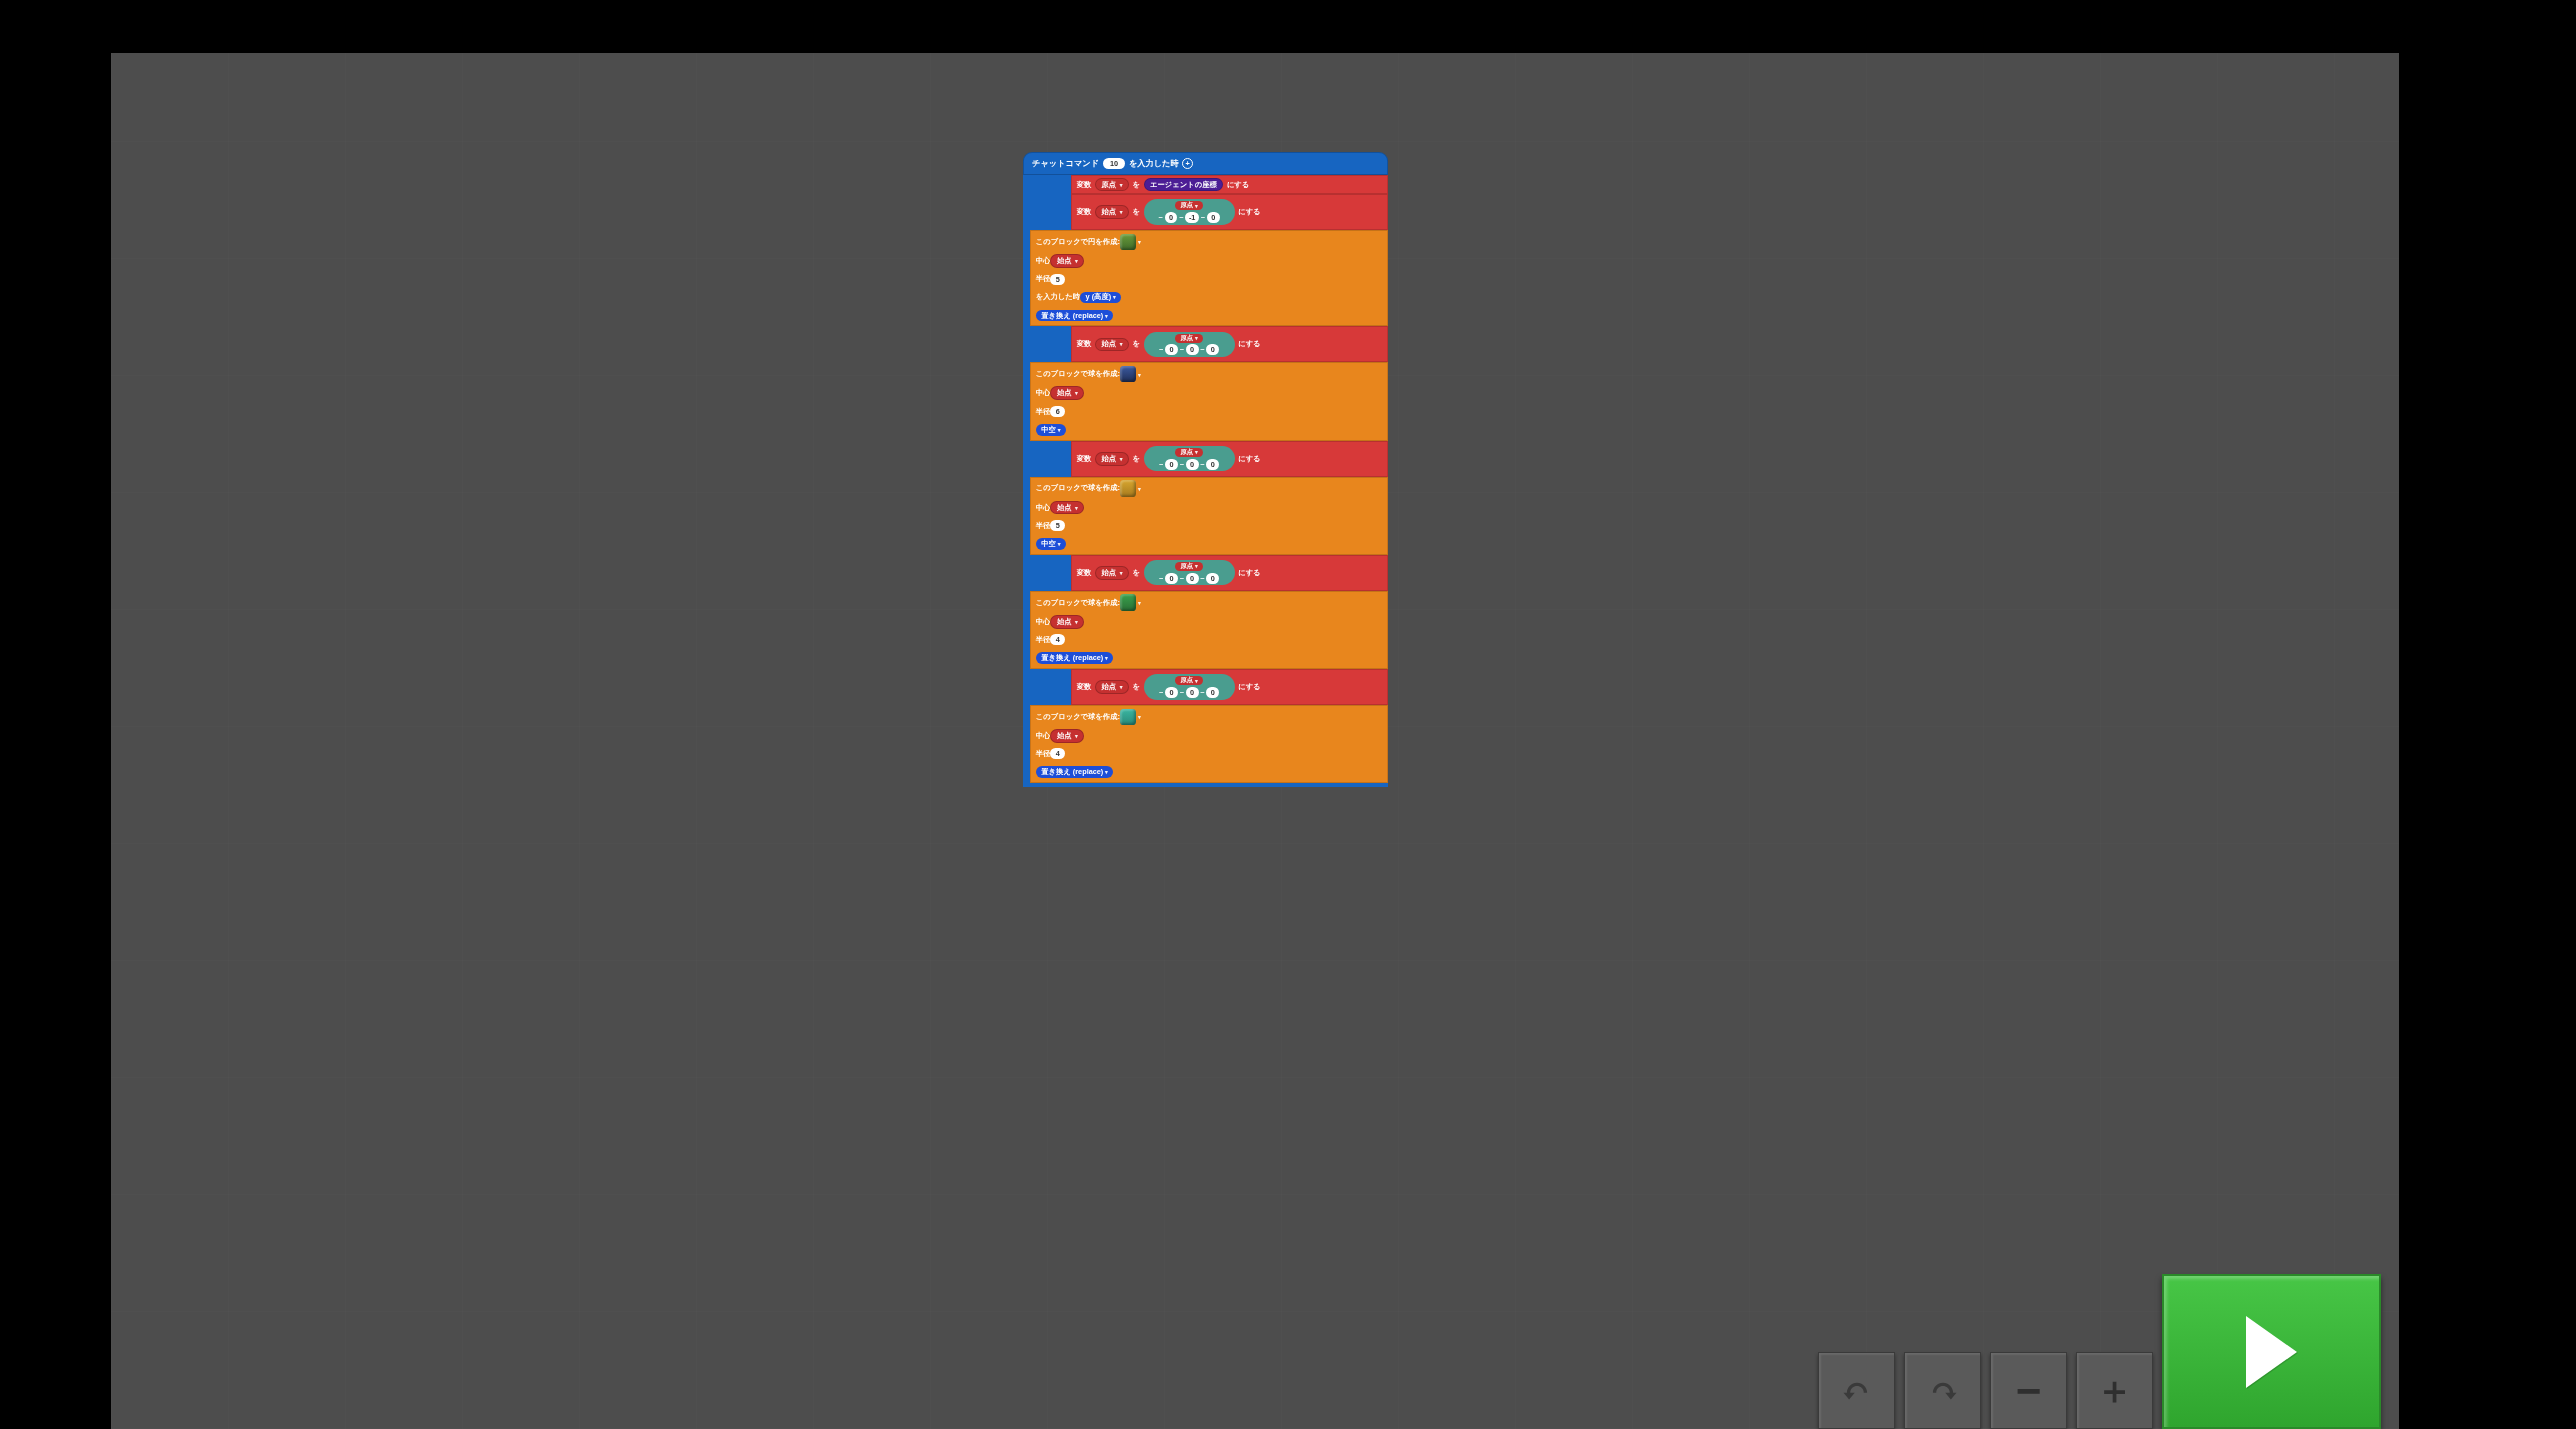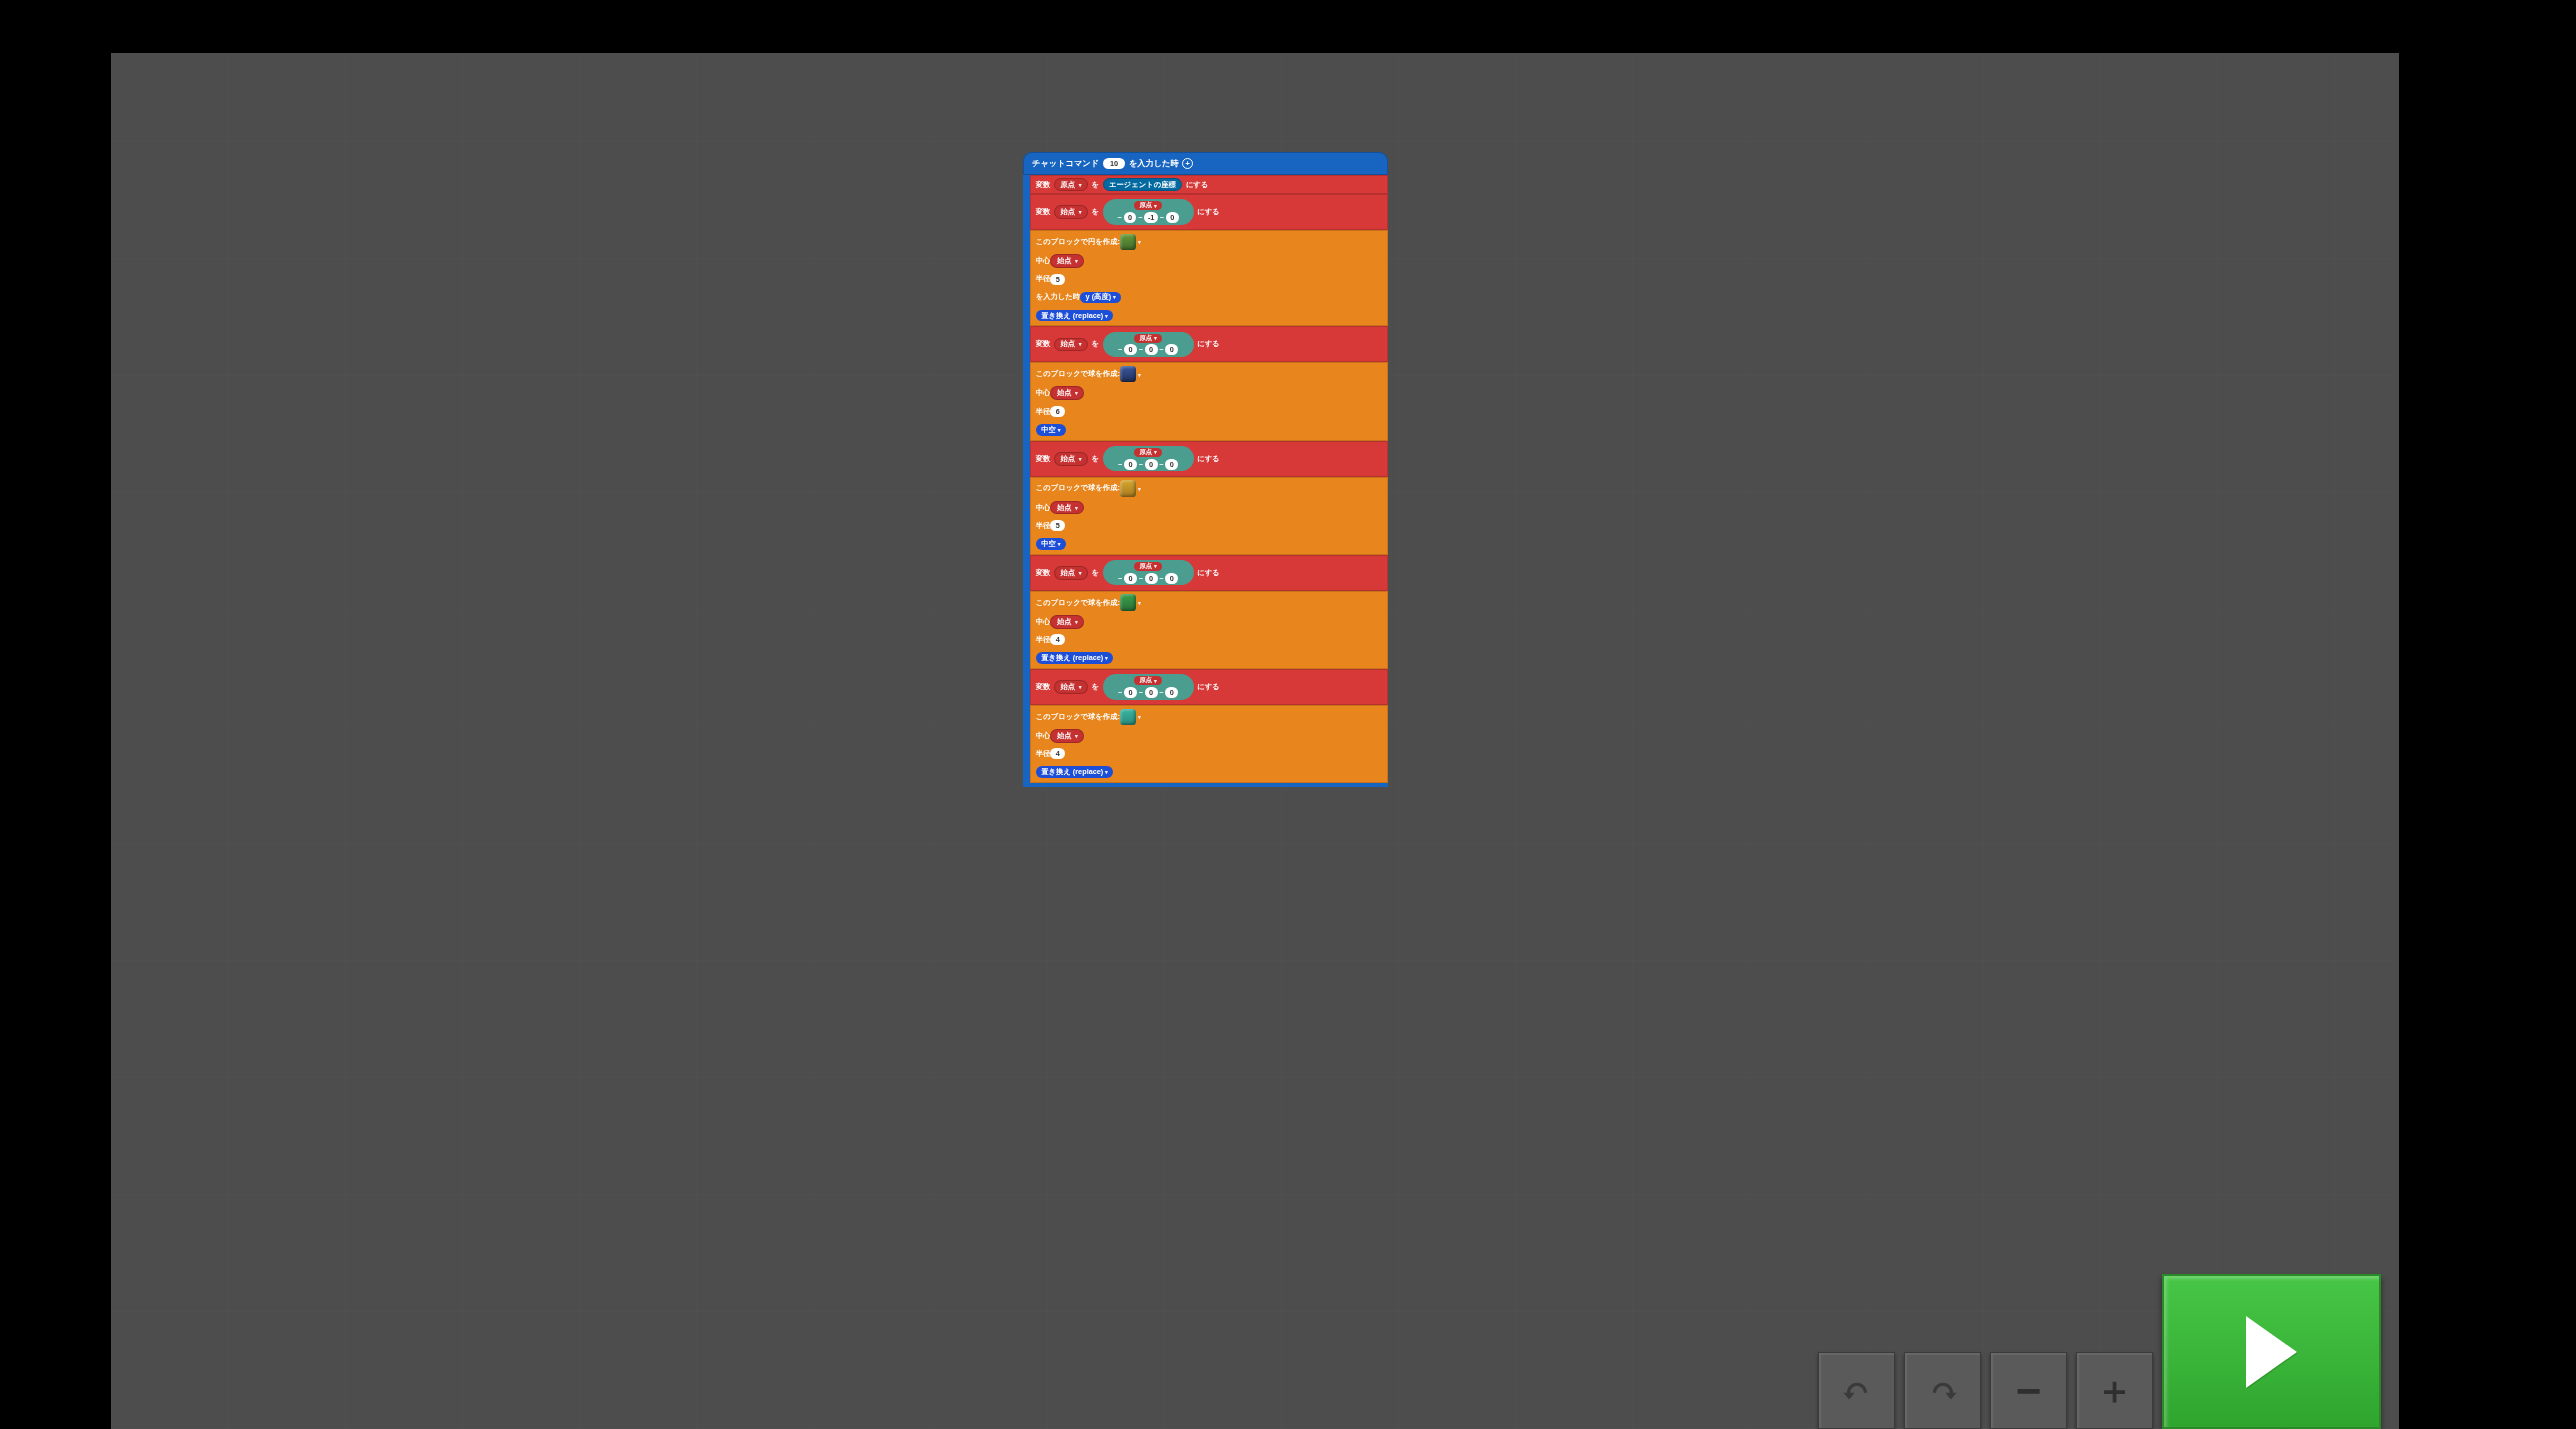--- a/index.html
+++ b/index.html
@@ -69,20 +69,21 @@
   background: #d73939;
   color: #fff;
   display: flex;
   align-items: center;
   gap: 3.6px;
   padding: 2.7px 5.5px;
   font-size: 7.3px;
   font-weight: 600;
   box-shadow: inset 0 0 0 0.9px rgba(0,0,0,0.15);
   min-height: 18px;
+  margin-left: 41px;
 }
 .var-pill {
   background: #c53030;
   border: 0.9px solid rgba(0,0,0,0.2);
   border-radius: 911px;
   padding: 0.9px 5.5px;
   display: inline-flex;
   align-items: center;
   gap: 1.8px;
 }
@@ -201,21 +202,21 @@
       <span>を入力した時</span>
       <span class="plus-icon">+</span>
     </div>
 
     <div class="blue-body">
 
       <div class="red-row">
         <span>変数</span>
         <span class="var-pill dd-arrow">原点</span>
         <span>を</span>
-        <span class="var-pill" style="background:#0369a1">エージェントの座標</span>
+        <span class="var-pill" style="background:#4c1d95">エージェントの座標</span>
         <span>にする</span>
       </div>
 
       <div class="red-row" style="min-height:36px">
         <span>変数</span>
         <span class="var-pill dd-arrow">始点</span>
         <span>を</span>
         <span class="coord">
           <span class="origin-pill dd-arrow">原点</span>
           <span class="nums">

